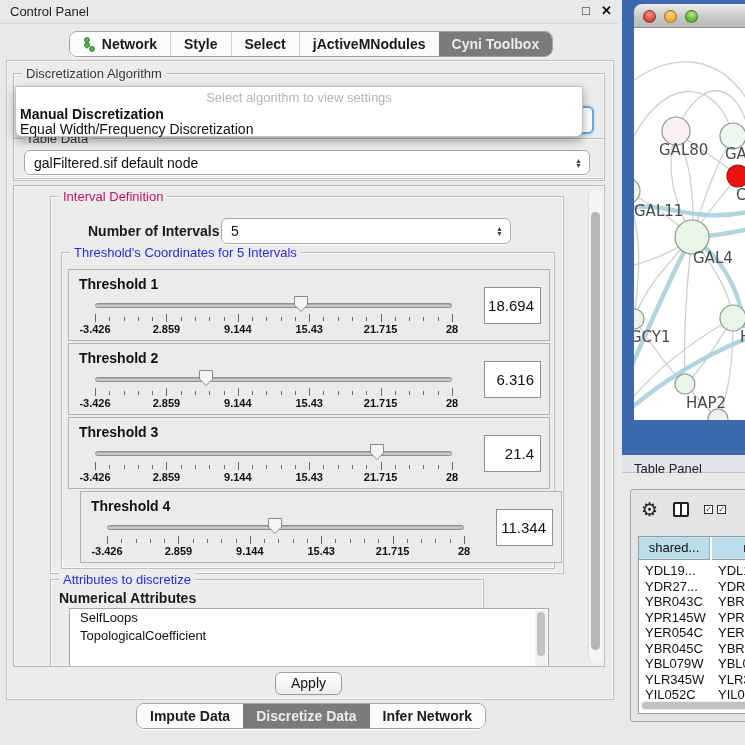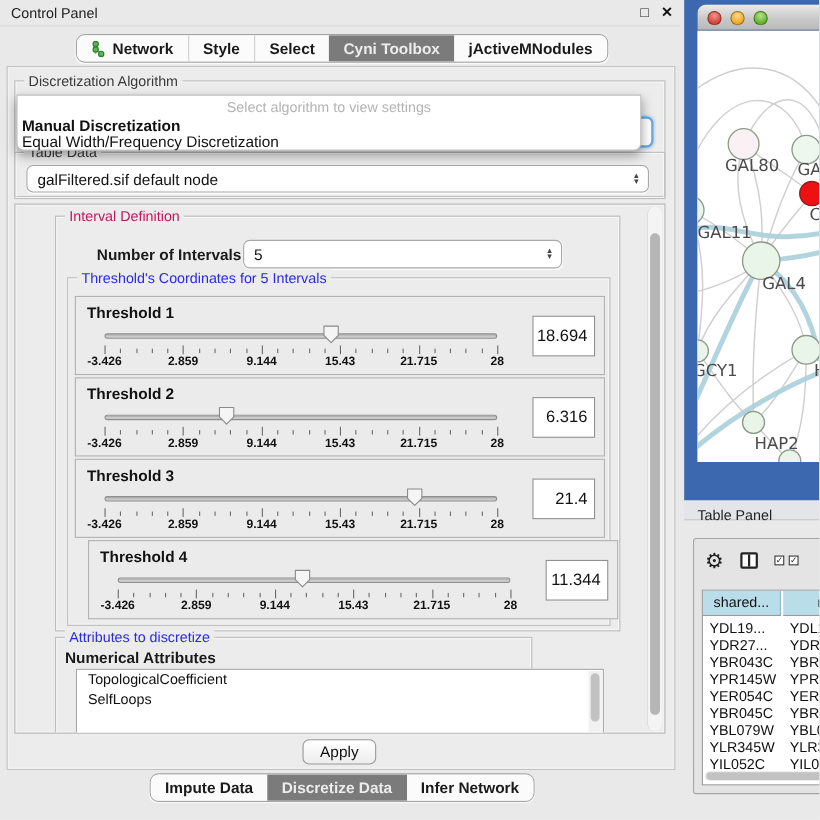--- a/index.html
+++ b/index.html
@@ -132,25 +132,25 @@
             <circle cx="9" cy="12" r="2.4" fill="#57b84e" stroke="#2e7d32"></circle>
           </svg>
           <span>Network</span>
         </div>
         <div class="tab">
           <span>Style</span>
         </div>
         <div class="tab">
           <span>Select</span>
         </div>
+        <div class="tab">
+          <span>jActiveMNodules</span>
+        </div>
         <div class="tab selected">
           <span>Cyni Toolbox</span>
-        </div>
-        <div class="tab">
-          <span>jActiveMNodules</span>
         </div>
       </div>
   </div>
 
   <div class="cp-main">
 
     <div class="groupbox" style="left:6px;top:12px;width:592px;height:106px;">
       <span class="gtitle dark">Discretization Algorithm</span>
       <div class="focus-combo" style="left:12px;top:32px;width:568px;height:28px;"></div>
     </div>
@@ -360,22 +360,22 @@
               </div>
             </div>
         </div>
       </div>
 
       <div class="groupbox" style="left:36px;top:393px;width:434px;height:100px;">
         <span class="gtitle blue">Attributes to discretize</span>
         <span style="position:absolute;left:8px;top:10px;font-size:14px;font-weight:bold;">Numerical Attributes</span>
         <div class="attr-list" style="left:18px;top:28px;width:480px;height:60px;">
           <div id="attr-items">
+              <div class="attr-item">SelfLoops</div>
               <div class="attr-item">TopologicalCoefficient</div>
-              <div class="attr-item">SelfLoops</div>
             </div>
           <div class="list-scroll">
               <div class="thumb"></div>
             </div>
         </div>
       </div>
 
       <div class="vscroll">
           <div class="thumb"></div>
         </div>

